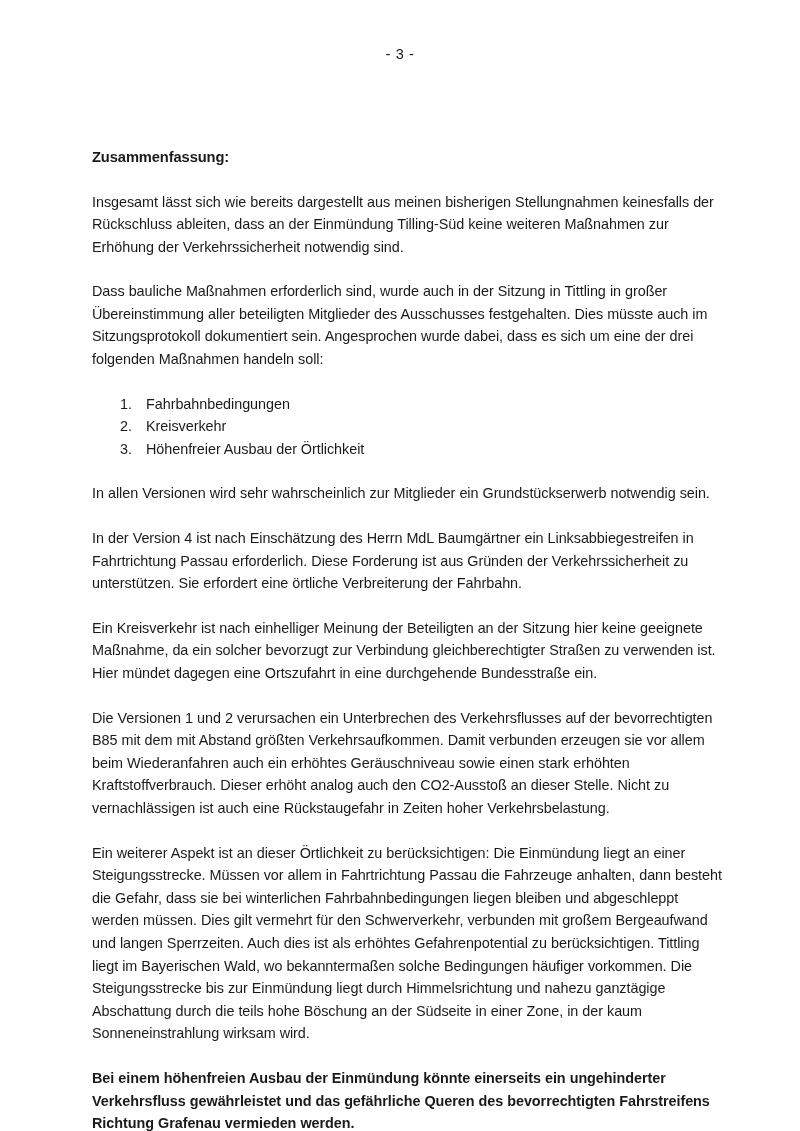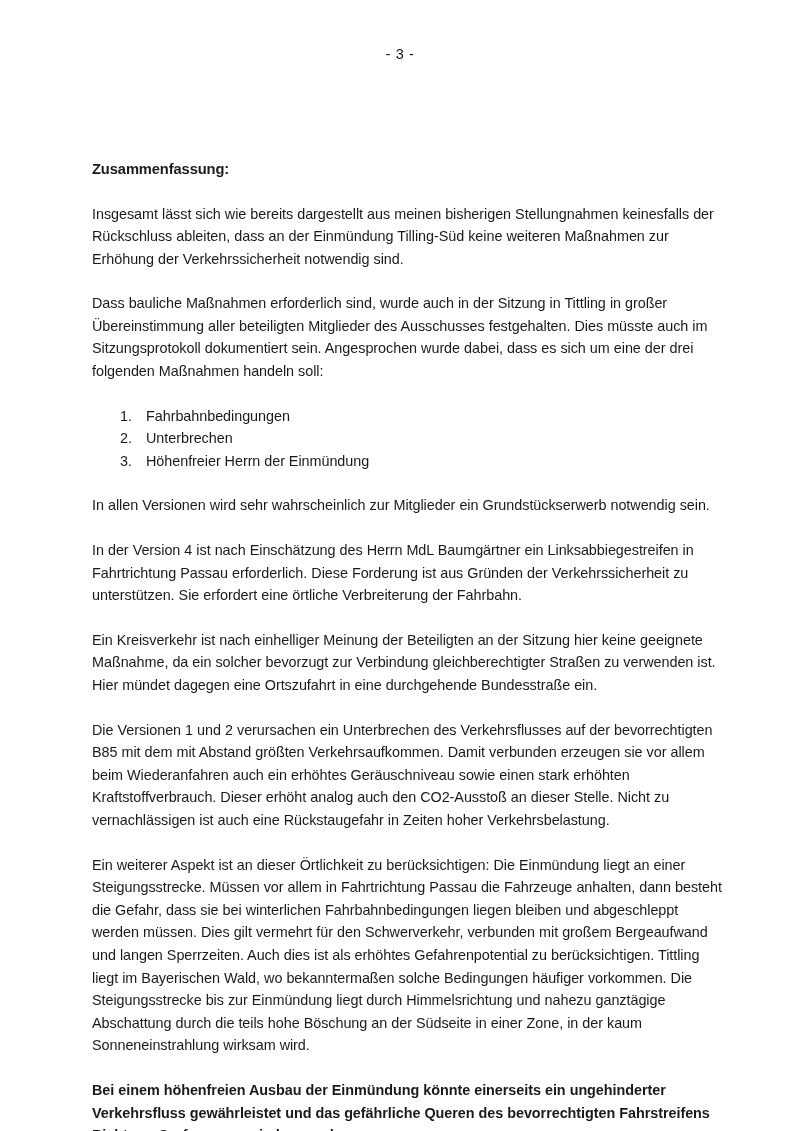--- a/index.html
+++ b/index.html
@@ -39,21 +39,21 @@
     position: absolute;
     left: 92px;
     top: 146px;
     width: 630px;
   }
 
   .heading {
     font-size: 14.7px;
     font-weight: bold;
     line-height: 22.5px;
-    margin: 12px 0 22px 0;
+    margin: 0 0 22px 0;
     letter-spacing: -0.1px;
   }
 
   p.para {
     font-size: 14.4px;
     line-height: 22.6px;
     margin: 0 0 22px 0;
     letter-spacing: -0.05px;
     word-spacing: 0.1px;
     text-align: left;
@@ -98,25 +98,25 @@
 
     <p class="para">Dass bauliche Maßnahmen erforderlich sind, wurde auch in der Sitzung in Tittling in großer Übereinstimmung aller beteiligten Mitglieder des Ausschusses festgehalten. Dies müsste auch im Sitzungsprotokoll dokumentiert sein. Angesprochen wurde dabei, dass es sich um eine der drei folgenden Maßnahmen handeln soll:</p>
 
     <ol class="measures">
       <li>
         <span class="num">1.</span>
         <span>Fahrbahnbedingungen</span>
       </li>
       <li>
         <span class="num">2.</span>
-        <span>Unterbrechen</span>
+        <span>Kreisverkehr</span>
       </li>
       <li>
         <span class="num">3.</span>
-        <span>Höhenfreier Herrn der Einmündung</span>
+        <span>Höhenfreier Ausbau der Örtlichkeit</span>
       </li>
     </ol>
 
     <p class="para">In allen Versionen wird sehr wahrscheinlich zur Mitglieder ein Grundstückserwerb notwendig sein.</p>
 
     <p class="para">In der Version 4 ist nach Einschätzung des Herrn MdL Baumgärtner ein Linksabbiegestreifen in Fahrtrichtung Passau erforderlich. Diese Forderung ist aus Gründen der Verkehrssicherheit zu unterstützen. Sie erfordert eine örtliche Verbreiterung der Fahrbahn.</p>
 
     <p class="para">Ein Kreisverkehr ist nach einhelliger Meinung der Beteiligten an der Sitzung hier keine geeignete Maßnahme, da ein solcher bevorzugt zur Verbindung gleichberechtigter Straßen zu verwenden ist. Hier mündet dagegen eine Ortszufahrt in eine durchgehende Bundesstraße ein.</p>
 
     <p class="para">Die Versionen 1 und 2 verursachen ein Unterbrechen des Verkehrsflusses auf der bevorrechtigten B85 mit dem mit Abstand größten Verkehrsaufkommen. Damit verbunden erzeugen sie vor allem beim Wiederanfahren auch ein erhöhtes Geräuschniveau sowie einen stark erhöhten Kraftstoffverbrauch. Dieser erhöht analog auch den CO2-Ausstoß an dieser Stelle. Nicht zu vernachlässigen ist auch eine Rückstaugefahr in Zeiten hoher Verkehrsbelastung.</p>

